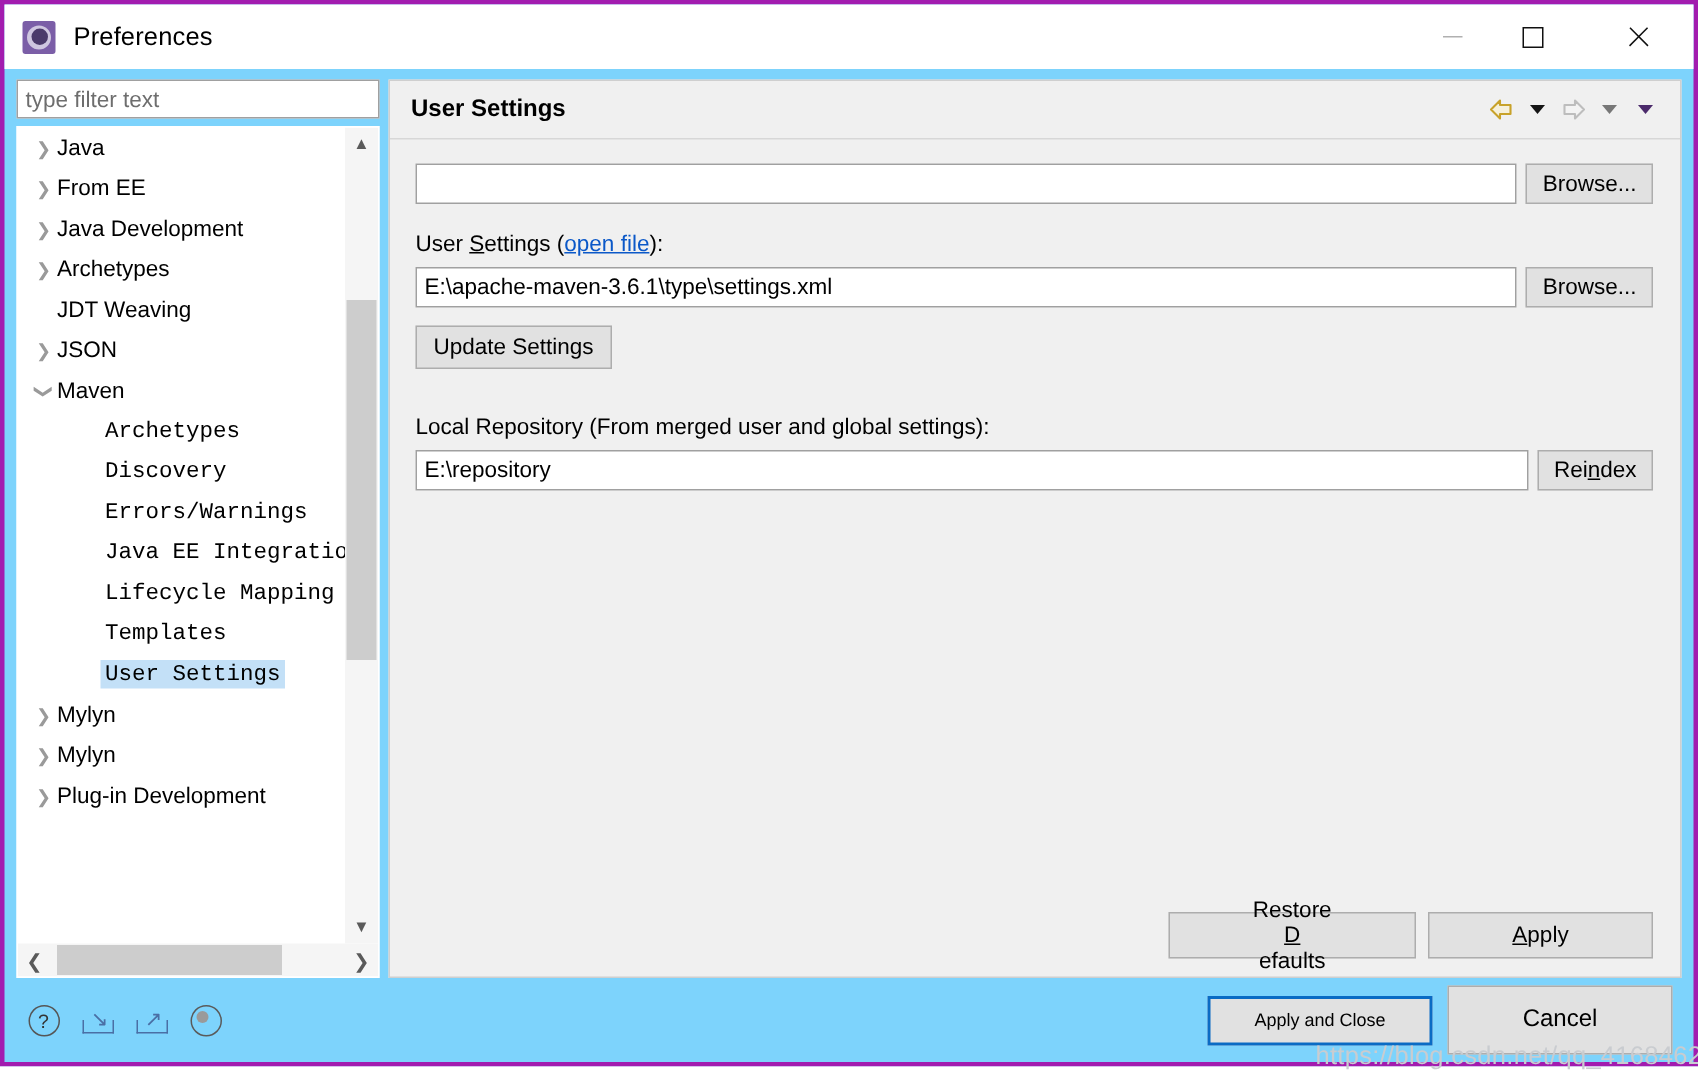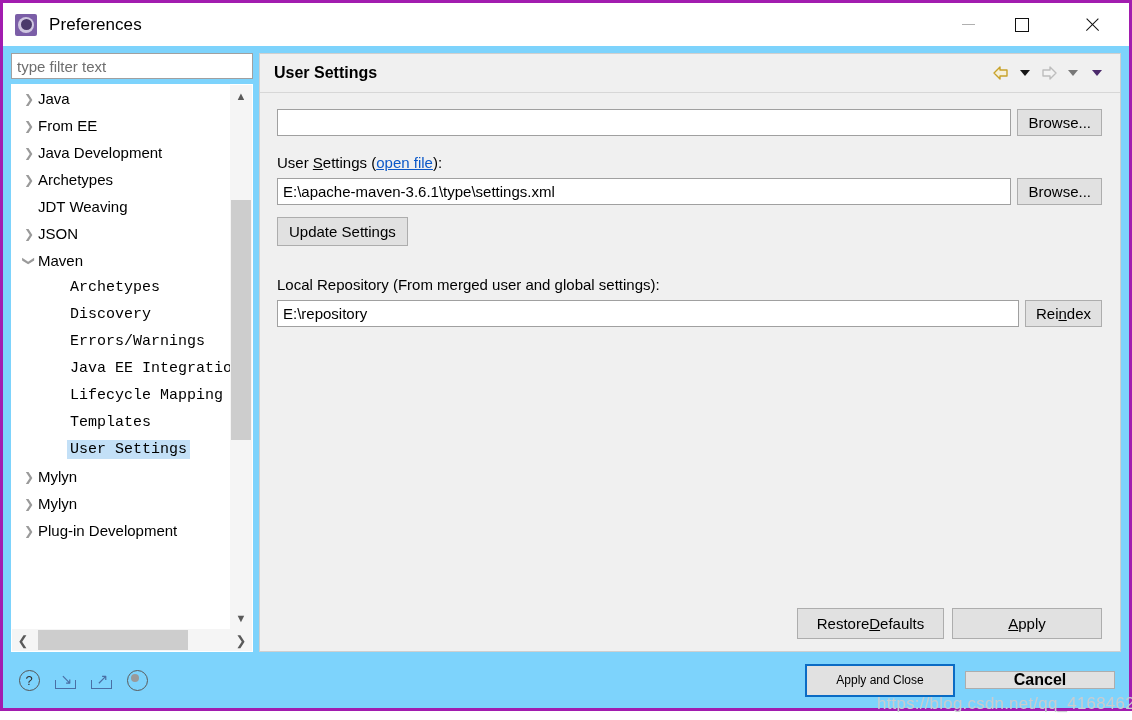--- a/index.html
+++ b/index.html
@@ -338,21 +338,21 @@
   }
   .section-gap { height: 30px; }
 
   #panel-footer {
     flex: none;
     padding: 0 18px 12px 0;
     display: flex;
     justify-content: flex-end;
     gap: 8px;
   }
-  #restore-defaults-btn { width: 147px; height: 31px; }
+  #restore-defaults-btn { width: 165px; height: 31px; flex-direction: column; }
   #apply-btn { width: 150px; height: 31px; }
 
   
   #bottom-bar {
     height: 56px;
     flex: none;
     display: flex;
     align-items: center;
     padding: 0 14px;
     box-sizing: border-box;
@@ -419,23 +419,22 @@
     align-items: center;
     gap: 10px;
   }
   #apply-close-btn {
     width: 150px; height: 33px;
     border: 2px solid #0a6bc4;
     background: #e1e1e1;
     font-size: 12px;
   }
   #cancel-btn {
-    width: 150px; height: 18px;
+    width: 150px; height: 46px;
     font-size: 16px;
-    font-weight: bold;
   }
 
   
   #watermark {
     position: absolute;
     left: 877px;
     top: 694px;
     font-size: 17px;
     color: #c9ccd0;
     letter-spacing: 0.2px;

